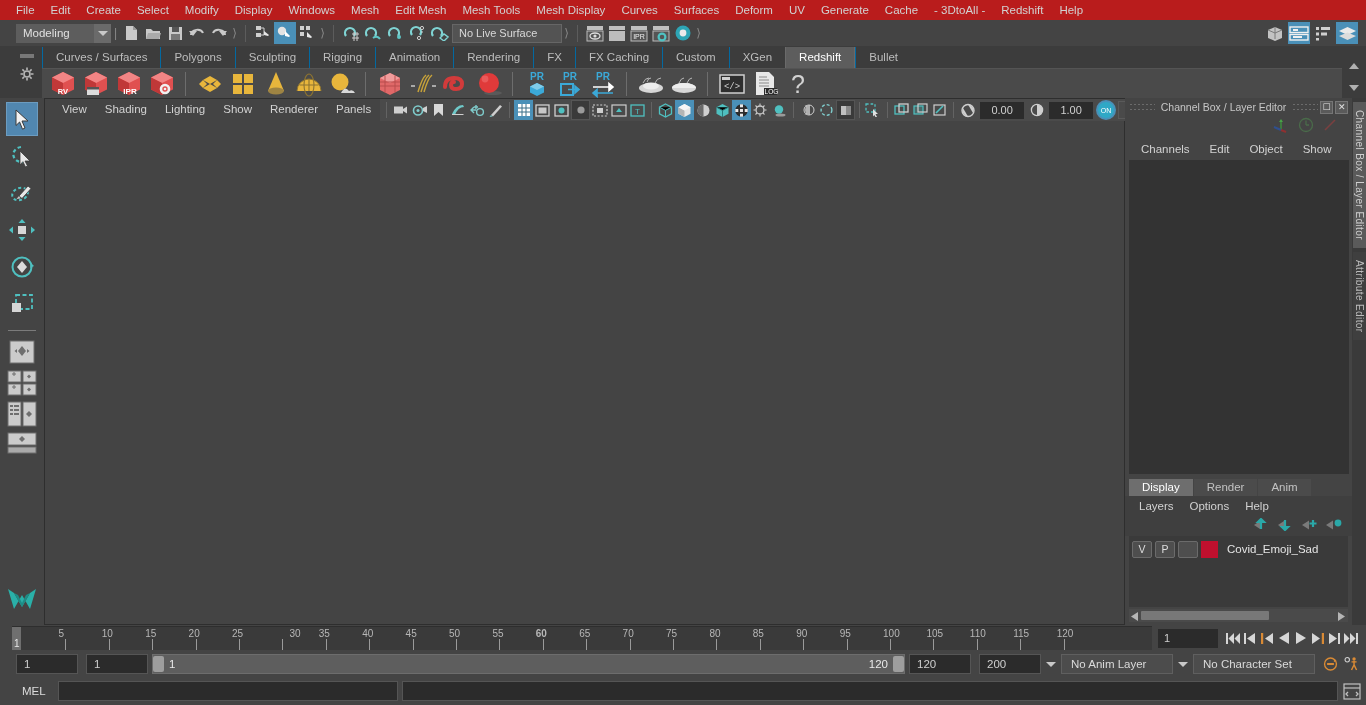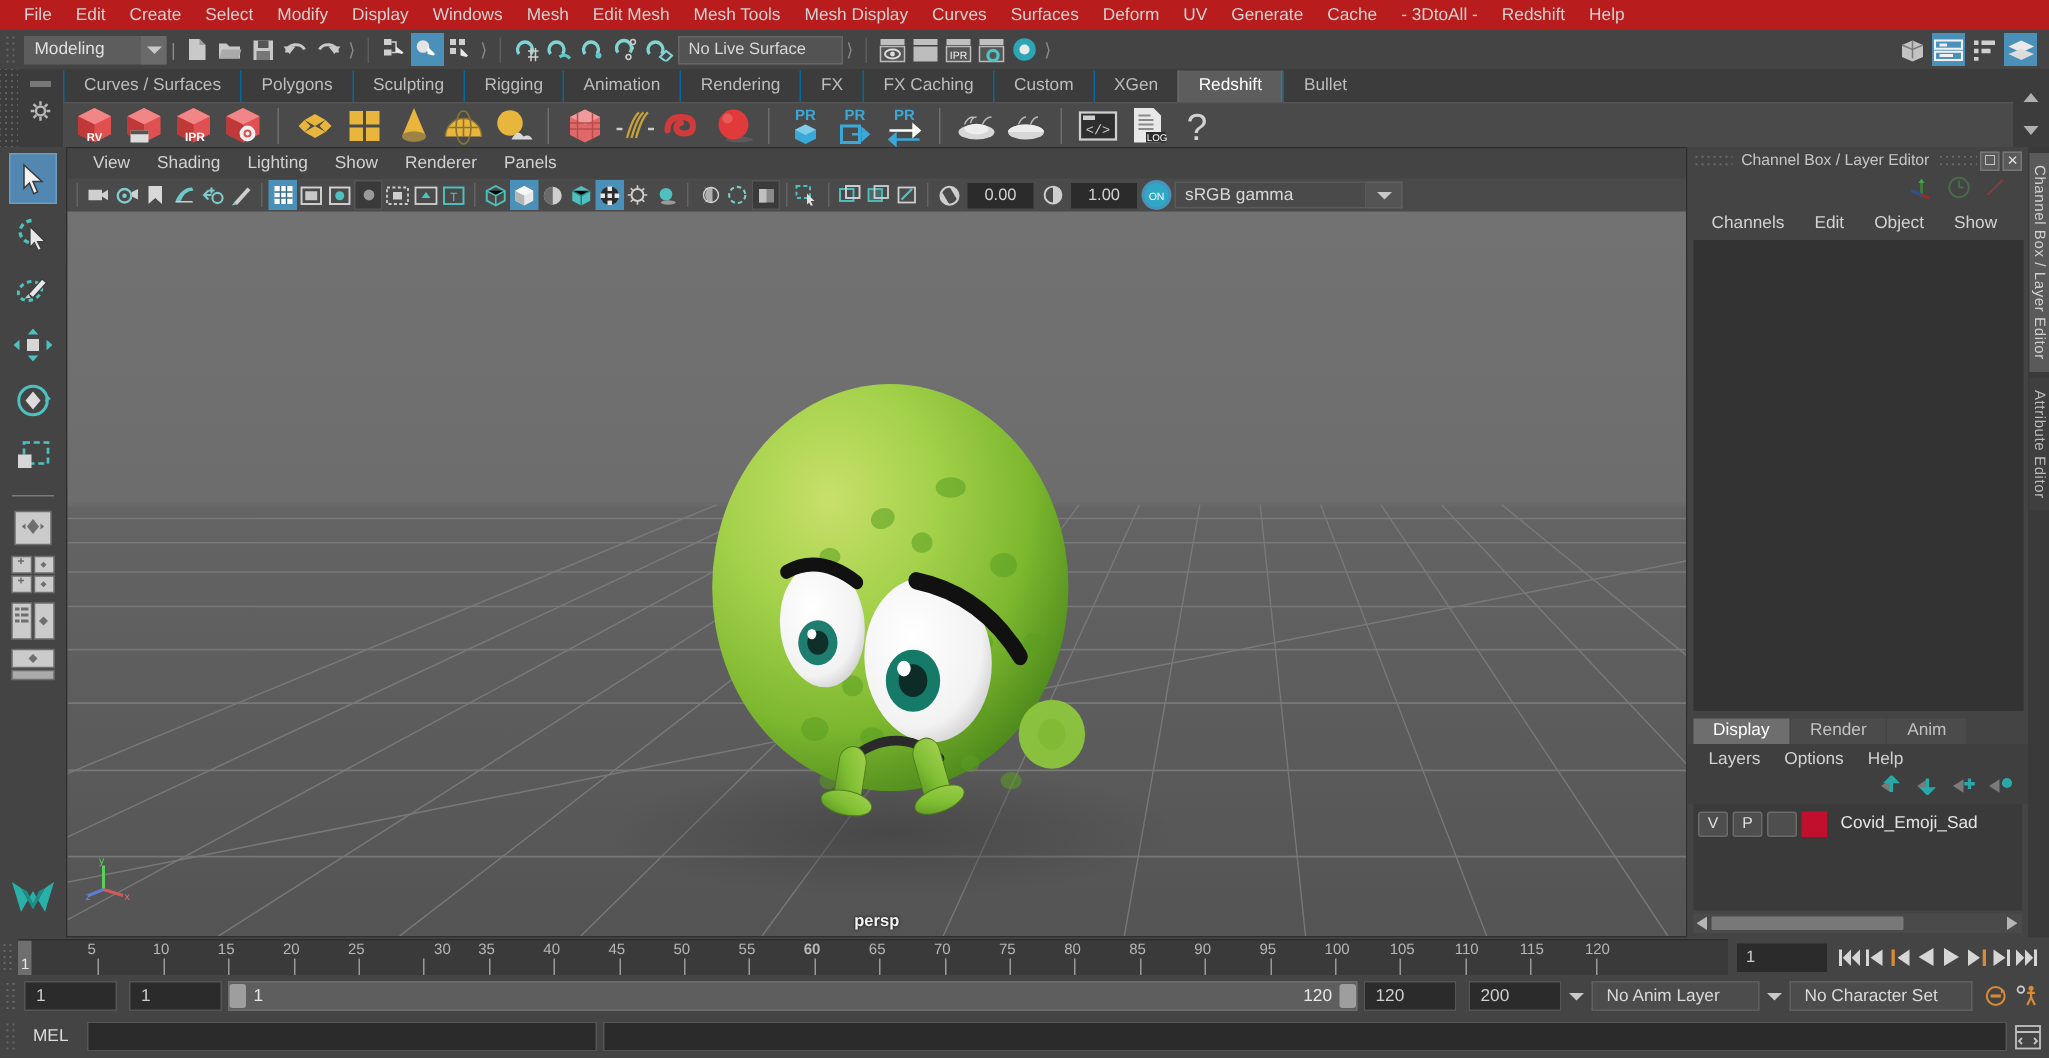--- a/index.html
+++ b/index.html
@@ -50,21 +50,21 @@
   .middle { flex: 1; display: flex; min-height: 0; }
 
   
   .toolbox { width: 44px; background: #444444; display: flex; flex-direction: column; align-items: center; padding-top: 4px; flex: 0 0 44px; }
   .tbtn { width: 32px; height: 34px; display: flex; align-items: center; justify-content: center; margin-bottom: 3px; }
   .tbtn.act { background: #5187b0; border: 1px solid #6c9cc0; }
   .tdiv { width: 28px; height: 1px; background: #7b7b7b; margin: 6px 0 8px; }
   .qbox { width: 34px; display: flex; flex-direction: column; align-items: center; margin-bottom: 5px; }
 
   
-  .vpanel { flex: 1; display: flex; flex-direction: column; background: #444; min-width: 0; border: 1px solid #2e2e2e; }
+  .vpanel { flex: 1; display: flex; flex-direction: row; background: #444; min-width: 0; border: 1px solid #2e2e2e; }
   .vmenu { height: 20px; display: flex; align-items: center; background: #444; padding-left: 8px; }
   .vmenu .mi { font-size: 11.5px; color: #d2d2d2; padding: 0 9px; line-height: 20px; }
   .vtool { height: 22px; background: #4a4a4a; display: flex; align-items: center; padding-left: 2px; }
   .vicon { width: 19px; height: 20px; display: flex; align-items: center; justify-content: center; }
   .vicon.on { background: #4a90b8; }
   .vicon.dk { background: #3a3a3a; border: 1px solid #555; }
   .vsep { width: 1px; height: 16px; background: #636363; margin: 0 4px; }
   .numf { width: 44px; height: 17px; background: #2b2b2b; color: #d0d0d0; font-size: 11px; display: flex; align-items: center; justify-content: center; margin: 0 3px; }
   .cmlabel { height: 18px; background: #4a4a4a; color: #d8d8d8; font-size: 11.5px; display: flex; align-items: center; padding: 0 6px; min-width: 128px; border: 1px solid #5a5a5a; margin-left: 2px;}
   .cmarrow { width: 24px; height: 18px; background: #545454; display: flex; align-items: center; justify-content: center; border: 1px solid #5f5f5f; border-left: none; }

